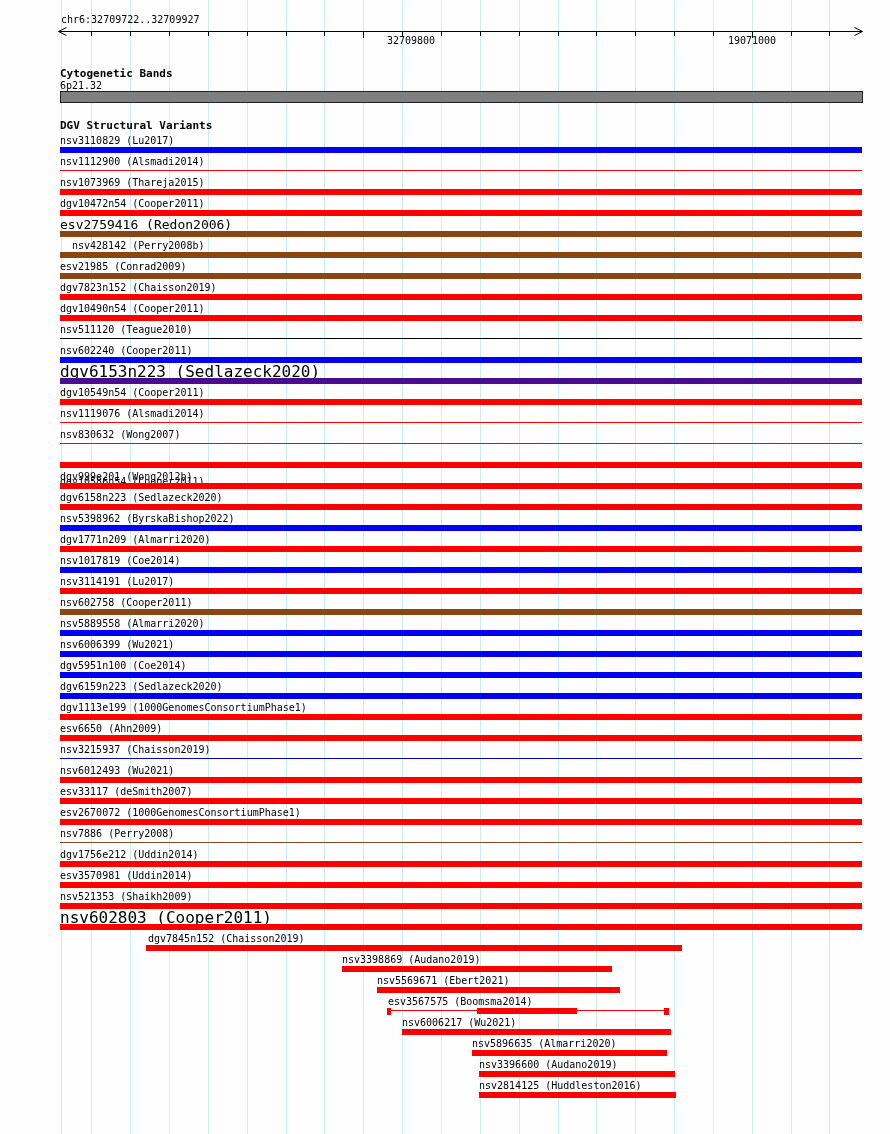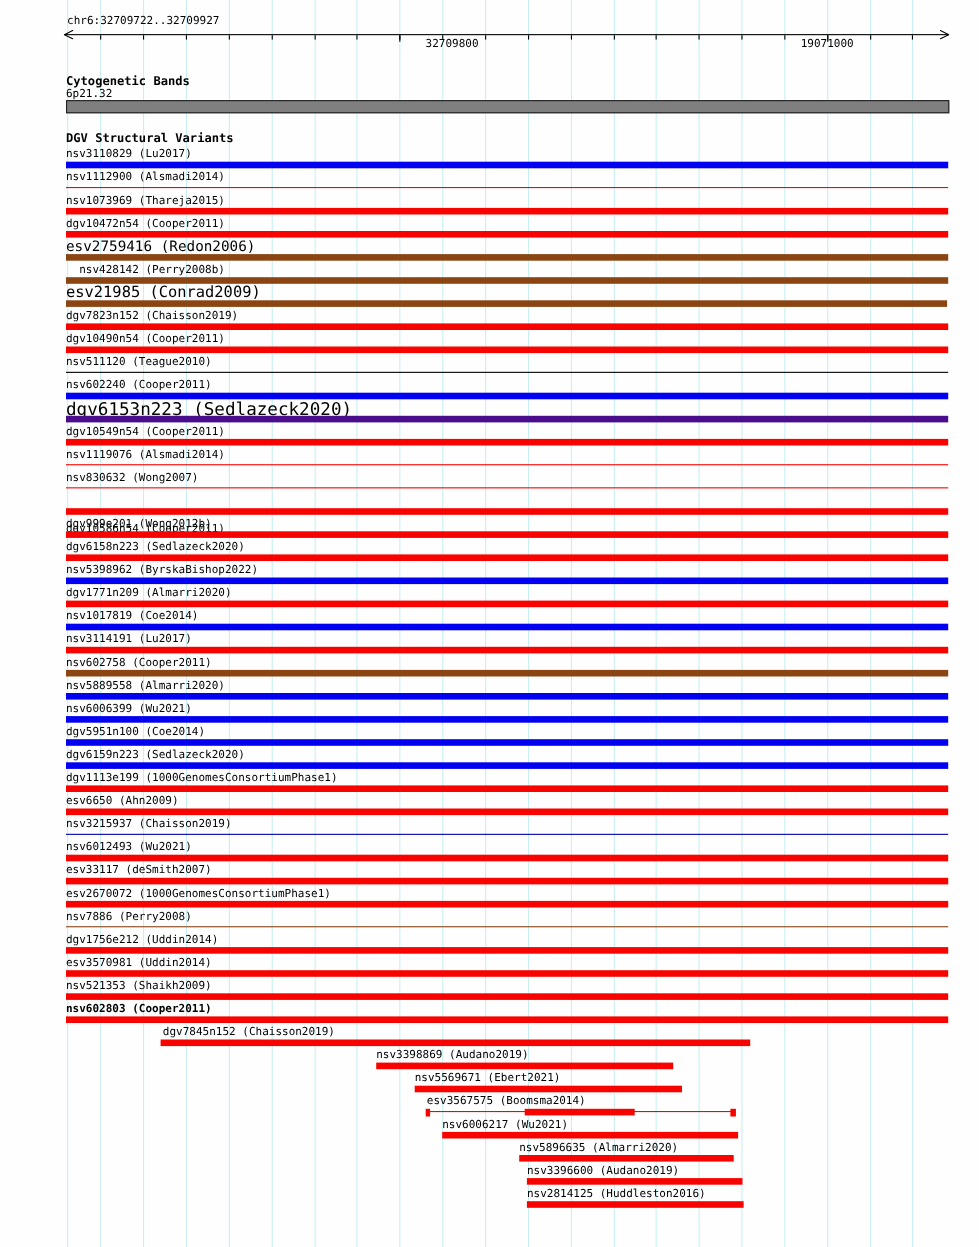--- a/index.html
+++ b/index.html
@@ -86,21 +86,21 @@
     <div class="glabel" style="position: absolute; left: 60px; top: 156px; font-size: 10px; line-height: 11px; white-space: nowrap;">nsv1112900 (Alsmadi2014)</div>
     <div style="position: absolute; left: 59.5px; top: 169.8px; width: 802.5px; height: 1.4px; background: rgb(248, 4, 0);"></div>
     <div class="glabel" style="position: absolute; left: 60px; top: 177px; font-size: 10px; line-height: 11px; white-space: nowrap;">nsv1073969 (Thareja2015)</div>
     <div style="position: absolute; left: 59.5px; top: 188.5px; width: 802.5px; height: 6.5px; background: rgb(248, 4, 0);"></div>
     <div class="glabel" style="position: absolute; left: 60px; top: 198px; font-size: 10px; line-height: 11px; white-space: nowrap;">dgv10472n54 (Cooper2011)</div>
     <div style="position: absolute; left: 59.5px; top: 209.5px; width: 802.5px; height: 6.5px; background: rgb(248, 4, 0);"></div>
     <div class="glabel" style="position: absolute; left: 60px; top: 219px; font-size: 13px; line-height: 11px; white-space: nowrap;">esv2759416 (Redon2006)</div>
     <div style="position: absolute; left: 59.5px; top: 230.5px; width: 802.5px; height: 6.5px; background: rgb(139, 69, 19);"></div>
     <div class="glabel" style="position: absolute; left: 60px; top: 240px; font-size: 10px; line-height: 11px; white-space: nowrap; margin-left: 12px;">nsv428142 (Perry2008b)</div>
     <div style="position: absolute; left: 59.5px; top: 251.5px; width: 802.5px; height: 6.5px; background: rgb(139, 69, 19);"></div>
-    <div class="glabel" style="position: absolute; left: 60px; top: 261px; font-size: 14px; line-height: 11px; white-space: nowrap;">esv21985 (Conrad2009)</div>
+    <div class="glabel" style="position: absolute; left: 60px; top: 261px; font-size: 10px; line-height: 11px; white-space: nowrap;">esv21985 (Conrad2009)</div>
     <div style="position: absolute; left: 59.5px; top: 272.5px; width: 801.5px; height: 6.5px; background: rgb(139, 69, 19);"></div>
     <div class="glabel" style="position: absolute; left: 60px; top: 282px; font-size: 10px; line-height: 11px; white-space: nowrap;">dgv7823n152 (Chaisson2019)</div>
     <div style="position: absolute; left: 59.5px; top: 293.5px; width: 802.5px; height: 6.5px; background: rgb(248, 4, 0);"></div>
     <div class="glabel" style="position: absolute; left: 60px; top: 303px; font-size: 10px; line-height: 11px; white-space: nowrap;">dgv10490n54 (Cooper2011)</div>
     <div style="position: absolute; left: 59.5px; top: 314.5px; width: 802.5px; height: 6.5px; background: rgb(248, 4, 0);"></div>
     <div class="glabel" style="position: absolute; left: 60px; top: 324px; font-size: 10px; line-height: 11px; white-space: nowrap;">nsv511120 (Teague2010)</div>
     <div style="position: absolute; left: 59.5px; top: 337.8px; width: 802.5px; height: 1.4px; background: rgb(0, 0, 0);"></div>
     <div class="glabel" style="position: absolute; left: 60px; top: 345px; font-size: 10px; line-height: 11px; white-space: nowrap;">nsv602240 (Cooper2011)</div>
     <div style="position: absolute; left: 59.5px; top: 356.5px; width: 802.5px; height: 6.5px; background: rgb(2, 2, 240);"></div>
     <div class="glabel" style="position: absolute; left: 60px; top: 366px; font-size: 16px; line-height: 11px; white-space: nowrap;">dgv6153n223 (Sedlazeck2020)</div>
@@ -148,21 +148,21 @@
     <div class="glabel" style="position: absolute; left: 60px; top: 807px; font-size: 10px; line-height: 11px; white-space: nowrap;">esv2670072 (1000GenomesConsortiumPhase1)</div>
     <div style="position: absolute; left: 59.5px; top: 818.5px; width: 802.5px; height: 6.5px; background: rgb(248, 4, 0);"></div>
     <div class="glabel" style="position: absolute; left: 60px; top: 828px; font-size: 10px; line-height: 11px; white-space: nowrap;">nsv7886 (Perry2008)</div>
     <div style="position: absolute; left: 59.5px; top: 841.8px; width: 802.5px; height: 1.4px; background: rgb(139, 69, 19);"></div>
     <div class="glabel" style="position: absolute; left: 60px; top: 849px; font-size: 10px; line-height: 11px; white-space: nowrap;">dgv1756e212 (Uddin2014)</div>
     <div style="position: absolute; left: 59.5px; top: 860.5px; width: 802.5px; height: 6.5px; background: rgb(248, 4, 0);"></div>
     <div class="glabel" style="position: absolute; left: 60px; top: 870px; font-size: 10px; line-height: 11px; white-space: nowrap;">esv3570981 (Uddin2014)</div>
     <div style="position: absolute; left: 59.5px; top: 881.5px; width: 802.5px; height: 6.5px; background: rgb(248, 4, 0);"></div>
     <div class="glabel" style="position: absolute; left: 60px; top: 891px; font-size: 10px; line-height: 11px; white-space: nowrap;">nsv521353 (Shaikh2009)</div>
     <div style="position: absolute; left: 59.5px; top: 902.5px; width: 802.5px; height: 6.5px; background: rgb(248, 4, 0);"></div>
-    <div class="glabel" style="position: absolute; left: 60px; top: 912px; font-size: 10px; line-height: 11px; white-space: nowrap; font-weight: bold;">nsv602803 (Cooper2011)</div>
+    <div class="glabel" style="position: absolute; left: 60px; top: 912px; font-size: 16px; line-height: 11px; white-space: nowrap;">nsv602803 (Cooper2011)</div>
     <div style="position: absolute; left: 59.5px; top: 923.5px; width: 802.5px; height: 6.5px; background: rgb(248, 4, 0);"></div>
     <div class="glabel" style="position: absolute; left: 148px; top: 933px; font-size: 10px; line-height: 11px; white-space: nowrap;">dgv7845n152 (Chaisson2019)</div>
     <div style="position: absolute; left: 146px; top: 944.5px; width: 536px; height: 6.5px; background: rgb(248, 4, 0);"></div>
     <div class="glabel" style="position: absolute; left: 342px; top: 954px; font-size: 10px; line-height: 11px; white-space: nowrap;">nsv3398869 (Audano2019)</div>
     <div style="position: absolute; left: 342px; top: 965.5px; width: 270px; height: 6.5px; background: rgb(248, 4, 0);"></div>
     <div class="glabel" style="position: absolute; left: 377px; top: 975px; font-size: 10px; line-height: 11px; white-space: nowrap;">nsv5569671 (Ebert2021)</div>
     <div style="position: absolute; left: 377px; top: 986.5px; width: 243px; height: 6.5px; background: rgb(248, 4, 0);"></div>
     <div class="glabel" style="position: absolute; left: 388px; top: 996px; font-size: 10px; line-height: 11px; white-space: nowrap;">esv3567575 (Boomsma2014)</div>
     <div style="position: absolute; left: 389px; top: 1010px; width: 277px; height: 1.3px; background: rgb(248, 4, 0);"></div>
     <div style="position: absolute; left: 386.5px; top: 1007.5px; width: 4.5px; height: 7px; background: rgb(248, 4, 0);"></div>

